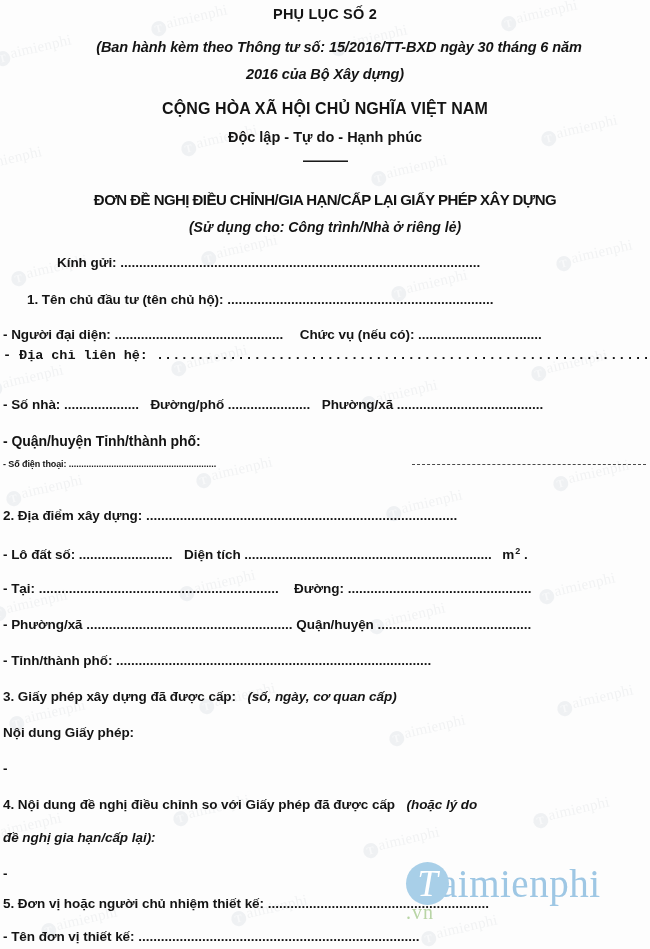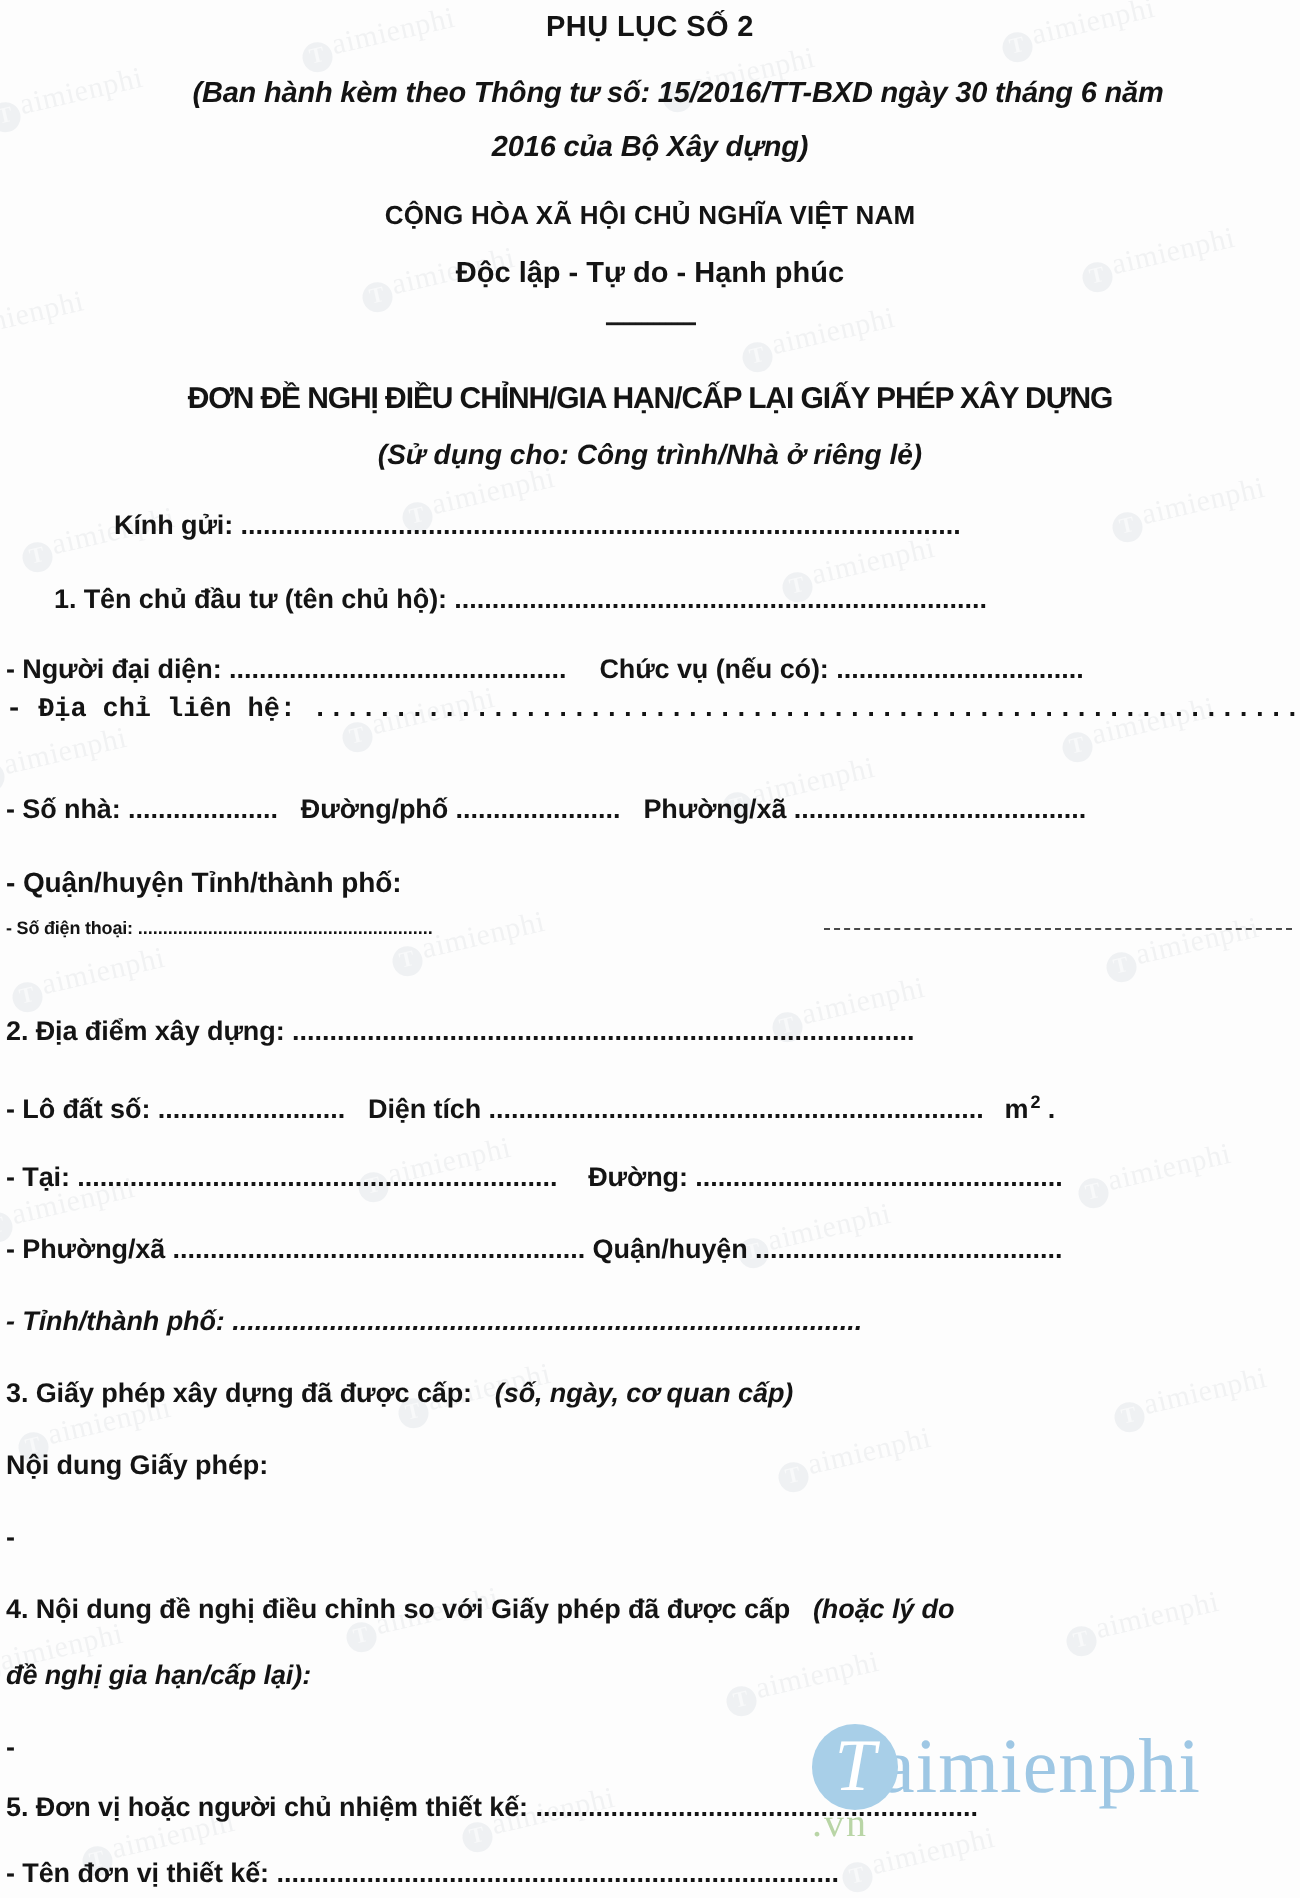--- a/index.html
+++ b/index.html
@@ -63,21 +63,21 @@
     left: 0;
     right: 0;
     text-align: center;
     white-space: nowrap;
   }
   .b   { font-weight: bold; }
   .bi  { font-weight: bold; font-style: italic; }
 
   .t-appendix { font-size: 14.5px; letter-spacing: .2px; }
   .t-decree   { font-size: 14.5px; letter-spacing: -.1px; }
-  .t-nation   { font-size: 13px; letter-spacing: .1px; }
+  .t-nation   { font-size: 16px; letter-spacing: .1px; }
   .t-motto    { font-size: 14.5px; }
   .t-main     { font-size: 15px; letter-spacing: -.55px; }
   .t-sub      { font-size: 14px; }
   .t-body     { font-size: 13.5px; letter-spacing: -.05px; }
   .t-small    { font-size: 9px; letter-spacing: -.1px; }
 
   .divider {
     position: absolute;
     left: 0; right: 0;
     text-align: center;
@@ -295,21 +295,21 @@
       <span class="dots">.................................................</span>
     </div>
 
     <div class="line b t-body" style="left:3px; top:617px;">
       <span>- Phường/xã</span>
       <span class="dots">.......................................................</span>
       <span>Quận/huyện</span>
       <span class="dots">.........................................</span>
     </div>
 
-    <div class="line b t-body" style="left:3px; top:653px;font-style:italic;">
+    <div class="line b t-body" style="left:3px; top:653px;">
       <span>- Tỉnh/thành phố:</span>
       <span class="dots">....................................................................................</span>
     </div>
 
     <div class="line t-body" style="left:3px; top:689px;">
       <span class="b">3. Giấy phép xây dựng đã được cấp:</span>
       <span style="display:inline-block;width:4px;"></span>
       <span class="bi">(số, ngày, cơ quan cấp)</span>
     </div>
 

